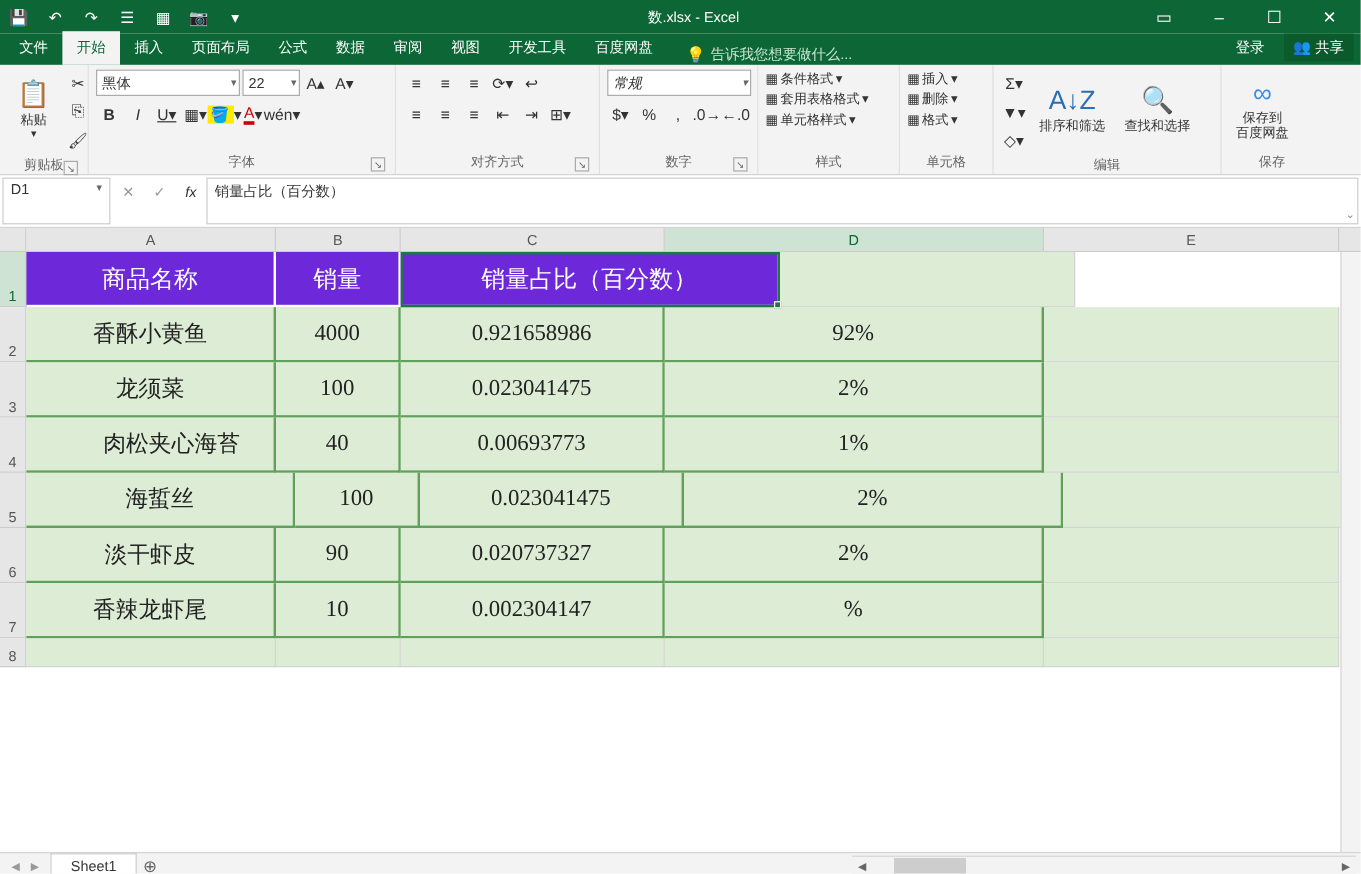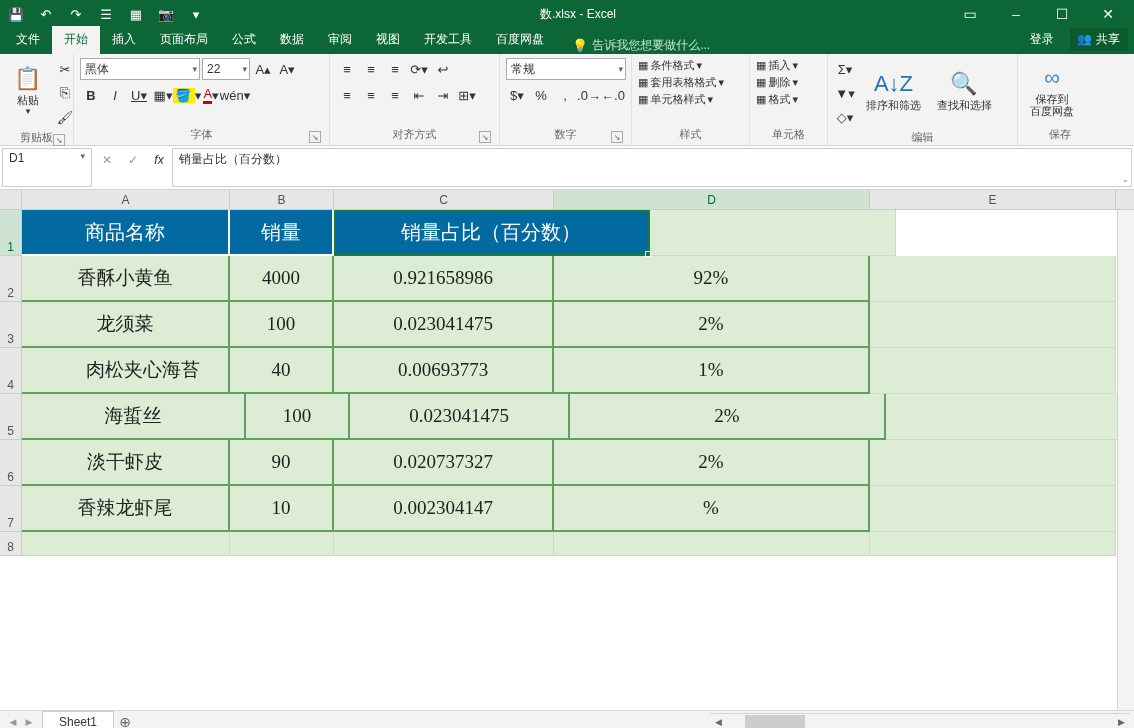--- a/index.html
+++ b/index.html
@@ -53,21 +53,21 @@
   .corner { width: 22px; border-right: 1px solid #ccc; background: #e6e6e6; }
   .colh { border-right: 1px solid #ccc; text-align: center; font-size: 12px; color: #555; line-height: 20px; background: #e6e6e6; }
   .colh.sel { background: #cfe3d5; color: #0d6635; }
   .rows { display: flex; }
   .row-headers { width: 22px; display: flex; flex-direction: column; }
   .rowh { border-bottom: 1px solid #ccc; border-right: 1px solid #ccc; text-align: center; font-size: 12px; color: #555; background: #e6e6e6; display:flex; align-items:flex-end; justify-content:center; padding-bottom:1px;}
   .rowh.sel { background: #cfe3d5; color:#0d6635;}
   .cells { position: relative; flex: 1; }
   .cell-row { display: flex; }
   .cell { border-right: 1px solid #d4d4d4; border-bottom: 1px solid #d4d4d4; display:flex; align-items:center; justify-content:center; background:#dcecd5; font-size:19px; color:#222; }
-  .cell.hdr { background:#0369a1; color:#fff; font-size:20px; border-right:2px solid #fff; border-bottom:2px solid #fff;}
+  .cell.hdr { background:#6d28d9; color:#fff; font-size:20px; border-right:2px solid #fff; border-bottom:2px solid #fff;}
   .cell.data { border-right:2px solid #5fa05a; border-bottom:2px solid #5fa05a; font-family:"SimHei","Microsoft YaHei"; }
   .cell.empty { background:#dcecd5; }
   .active-cell { outline: 2px solid #1a7a3d; outline-offset: -2px; position: relative; }
   .fill-handle { position:absolute; right:-3px; bottom:-3px; width:6px; height:6px; background:#1a7a3d; border:1px solid #fff;}
   .hscroll-placeholder{height:17px; background:#f3f3f3; border-top:1px solid #d4d4d4; display:flex; align-items:center;}
   .hscroll-placeholder .track{flex:1; height:16px; position:relative; margin:0 18px;}
   .hscroll-placeholder .thumb{position:absolute; left:0; width:60px; height:14px; top:1px; background:#cdcdcd;}
   .hscroll-placeholder .arrow{width:17px;height:16px;display:flex;align-items:center;justify-content:center;font-size:9px;color:#666;cursor:pointer;}
   .vscroll{position:absolute; right:0; top:20px; width:17px; bottom:0; background:#f3f3f3; border-left:1px solid #d4d4d4;}
 
@@ -183,21 +183,21 @@
         <div class="smallbtn">⇤</div>
         <div class="smallbtn">⇥</div>
         <div class="smallbtn">⊞▾</div>
       </div>
     </div>
     <div class="rgroup-label"><span>对齐方式</span><span class="launcher">↘</span></div>
   </div>
 
   <div class="rgroup" style="width:132px;">
     <div class="rgroup-content vcol" style="gap:4px;">
-      <div class="combo" style="width:120px;">
+      <div class="combo" style="width:120px;font-style:italic;">
           <span>常规</span>
           <span class="dd">▾</span>
         </div>
       <div class="hrow">
         <div class="smallbtn">$▾</div>
         <div class="smallbtn">%</div>
         <div class="smallbtn">,</div>
         <div class="smallbtn">.0→</div>
         <div class="smallbtn">←.0</div>
       </div>

